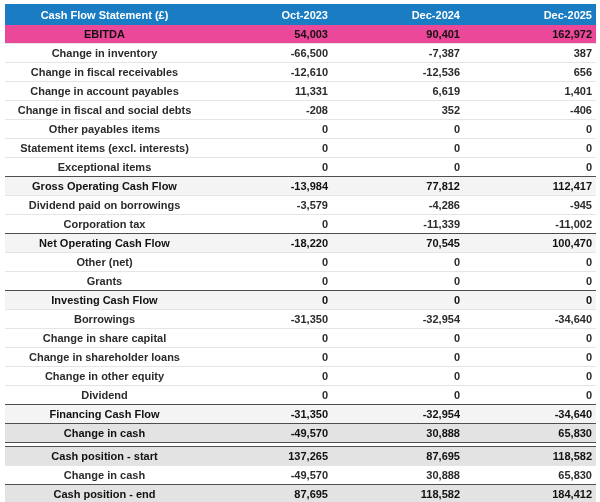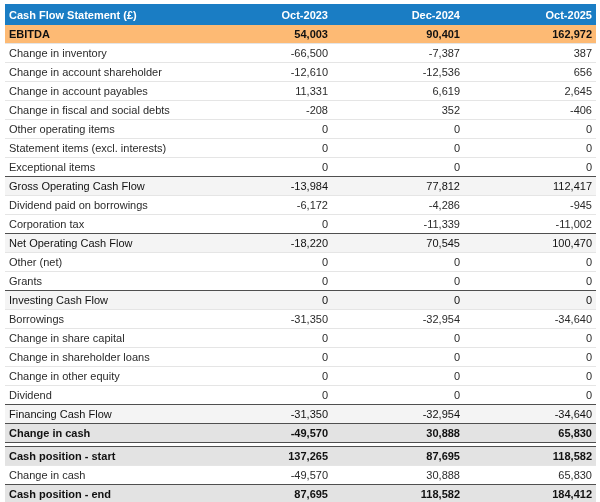--- a/index.html
+++ b/index.html
@@ -16,47 +16,48 @@
     width: 591px;
     font-size: 11px;
     color: #2b2b2b;
   }
   .row {
     display: flex;
     align-items: center;
     height: 18px;
     border-bottom: 1px solid #e5e5e5;
     background: #ffffff;
+    font-weight: bold;
   }
   .row.header {
     background: #1a7dc4;
     color: #ffffff;
     font-weight: bold;
     height: 21px;
     border-bottom: none;
   }
   .cell { white-space: nowrap; overflow: hidden; }
   .cell.label {
     flex: 1;
     padding-left: 4px;
-    text-align: left;
+    text-align: center;
   }
   .cell.num {
     width: 128px;
     padding-right: 4px;
     text-align: right;
   }
   .row.section {
-    background: #fdba74;
+    background: #ec4899;
     font-weight: bold;
     color: #111111;
   }
   .row.total {
     background: #f4f4f4;
-    font-weight: normal;
+    font-weight: bold;
     color: #111111;
     border-top: 1px solid #4f4f4f;
     margin-top: -1px;
   }
   .row.summary {
     background: #e3e3e3;
     font-weight: bold;
     color: #111111;
     border-top: 1px solid #4f4f4f;
     margin-top: -1px;
@@ -73,55 +74,55 @@
   }
 </style>
 </head>
 <body>
 
 <div class="statement">
   <div class="row header">
     <div class="cell label">Cash Flow Statement (£)</div>
     <div class="cell num">Oct-2023</div>
     <div class="cell num">Dec-2024</div>
-    <div class="cell num">Oct-2025</div>
+    <div class="cell num">Dec-2025</div>
   </div>
   <div>
       <div class="row section">
     <div class="cell label">EBITDA</div>
     <div class="cell num">54,003</div>
     <div class="cell num">90,401</div>
     <div class="cell num">162,972</div>
   </div>
       <div class="row">
     <div class="cell label">Change in inventory</div>
     <div class="cell num">-66,500</div>
     <div class="cell num">-7,387</div>
     <div class="cell num">387</div>
   </div>
       <div class="row">
-    <div class="cell label">Change in account shareholder</div>
+    <div class="cell label">Change in fiscal receivables</div>
     <div class="cell num">-12,610</div>
     <div class="cell num">-12,536</div>
     <div class="cell num">656</div>
   </div>
       <div class="row">
     <div class="cell label">Change in account payables</div>
     <div class="cell num">11,331</div>
     <div class="cell num">6,619</div>
-    <div class="cell num">2,645</div>
+    <div class="cell num">1,401</div>
   </div>
       <div class="row">
     <div class="cell label">Change in fiscal and social debts</div>
     <div class="cell num">-208</div>
     <div class="cell num">352</div>
     <div class="cell num">-406</div>
   </div>
       <div class="row">
-    <div class="cell label">Other operating items</div>
+    <div class="cell label">Other payables items</div>
     <div class="cell num">0</div>
     <div class="cell num">0</div>
     <div class="cell num">0</div>
   </div>
       <div class="row">
     <div class="cell label">Statement items (excl. interests)</div>
     <div class="cell num">0</div>
     <div class="cell num">0</div>
     <div class="cell num">0</div>
   </div>
@@ -132,21 +133,21 @@
     <div class="cell num">0</div>
   </div>
       <div class="row total">
     <div class="cell label">Gross Operating Cash Flow</div>
     <div class="cell num">-13,984</div>
     <div class="cell num">77,812</div>
     <div class="cell num">112,417</div>
   </div>
       <div class="row">
     <div class="cell label">Dividend paid on borrowings</div>
-    <div class="cell num">-6,172</div>
+    <div class="cell num">-3,579</div>
     <div class="cell num">-4,286</div>
     <div class="cell num">-945</div>
   </div>
       <div class="row">
     <div class="cell label">Corporation tax</div>
     <div class="cell num">0</div>
     <div class="cell num">-11,339</div>
     <div class="cell num">-11,002</div>
   </div>
       <div class="row total">

